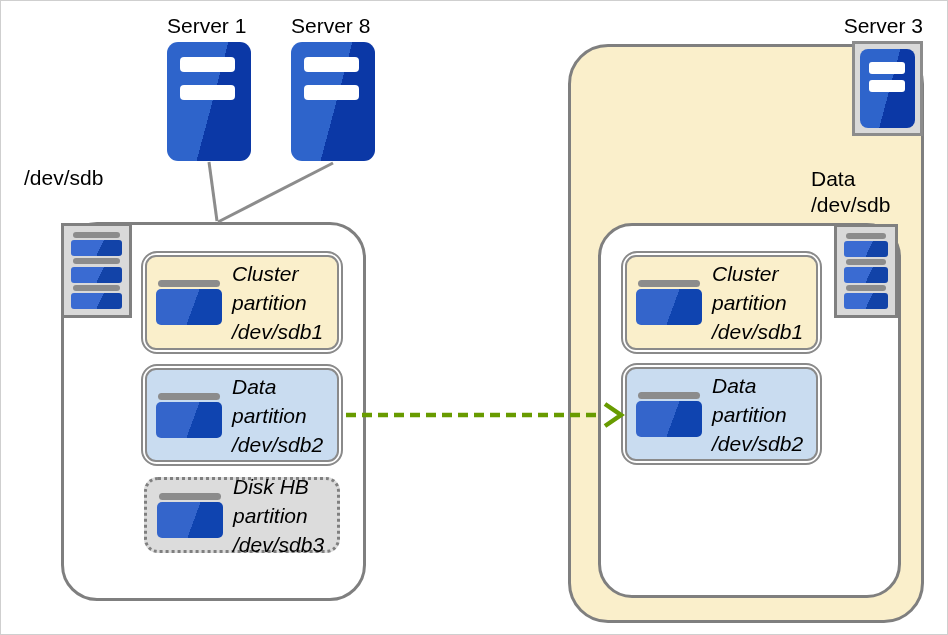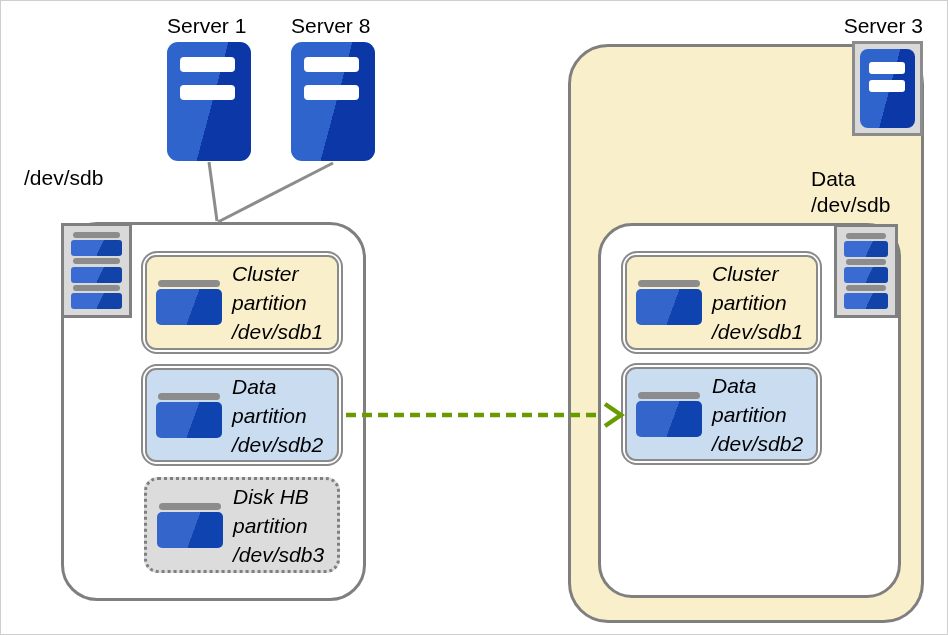--- a/index.html
+++ b/index.html
@@ -79,21 +79,21 @@
         <div class="drive-body"></div>
       </div>
       <div class="p-text">
         <div>Data</div>
         <div>partition</div>
         <div>/dev/sdb2</div>
       </div>
     </div>
   </div>
 
-  <div class="partition p-dotted" style="left:143px;top:476px;width:196px;height:96px">
+  <div class="partition p-dotted" style="left:143px;top:476px;width:196px;height:76px">
     <div class="p-inner">
       <div class="drive-icon">
         <div class="drive-bar"></div>
         <div class="drive-body"></div>
       </div>
       <div class="p-text">
         <div>Disk HB</div>
         <div>partition</div>
         <div>/dev/sdb3</div>
       </div>

